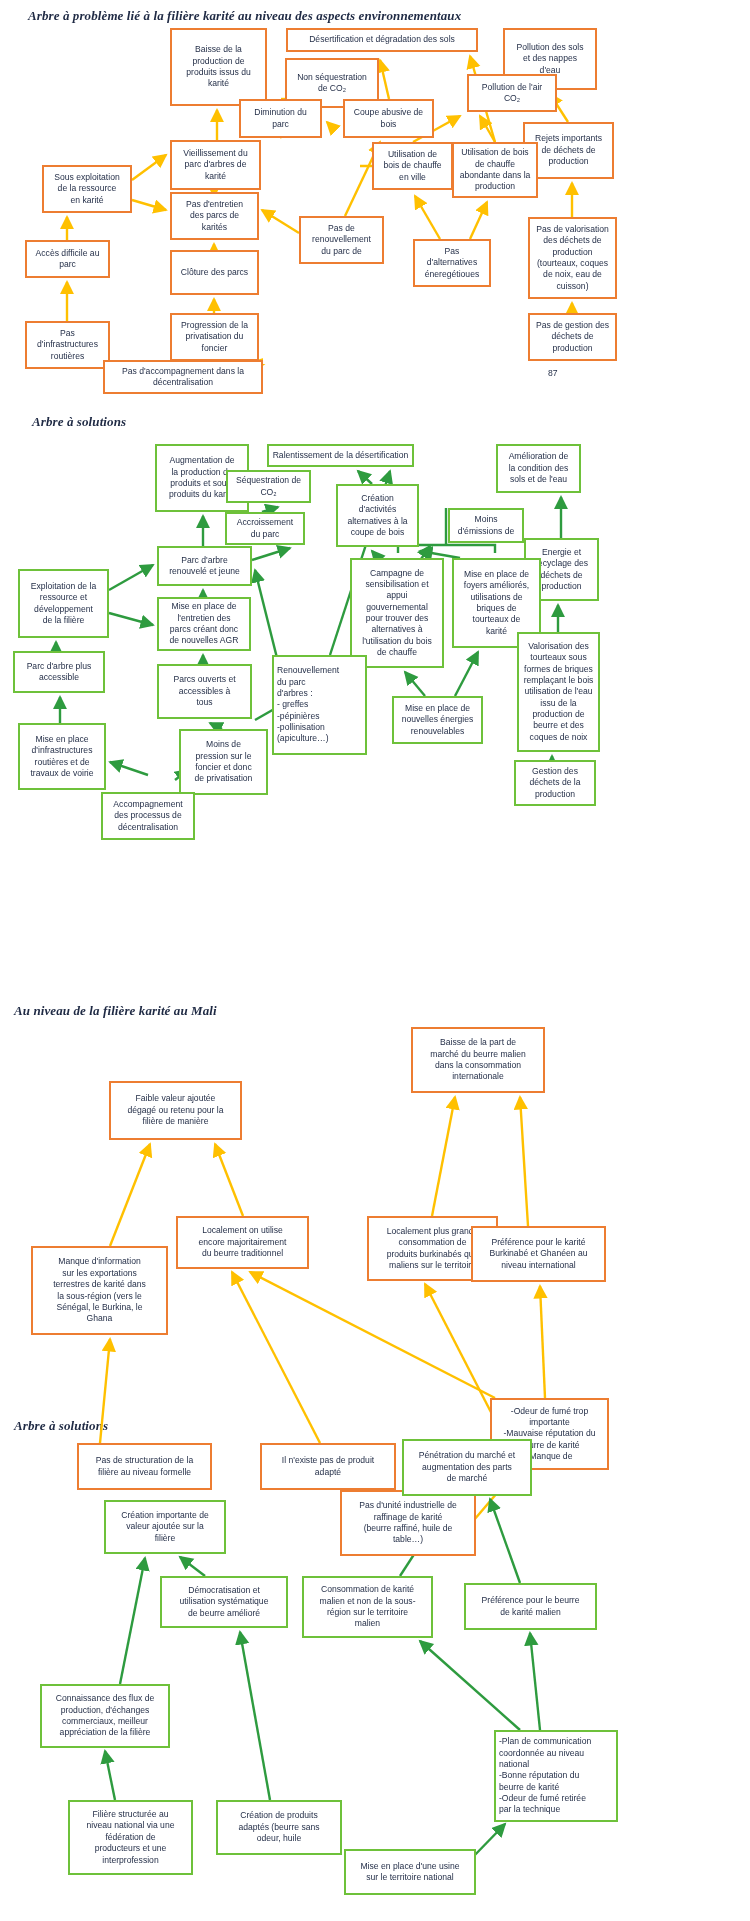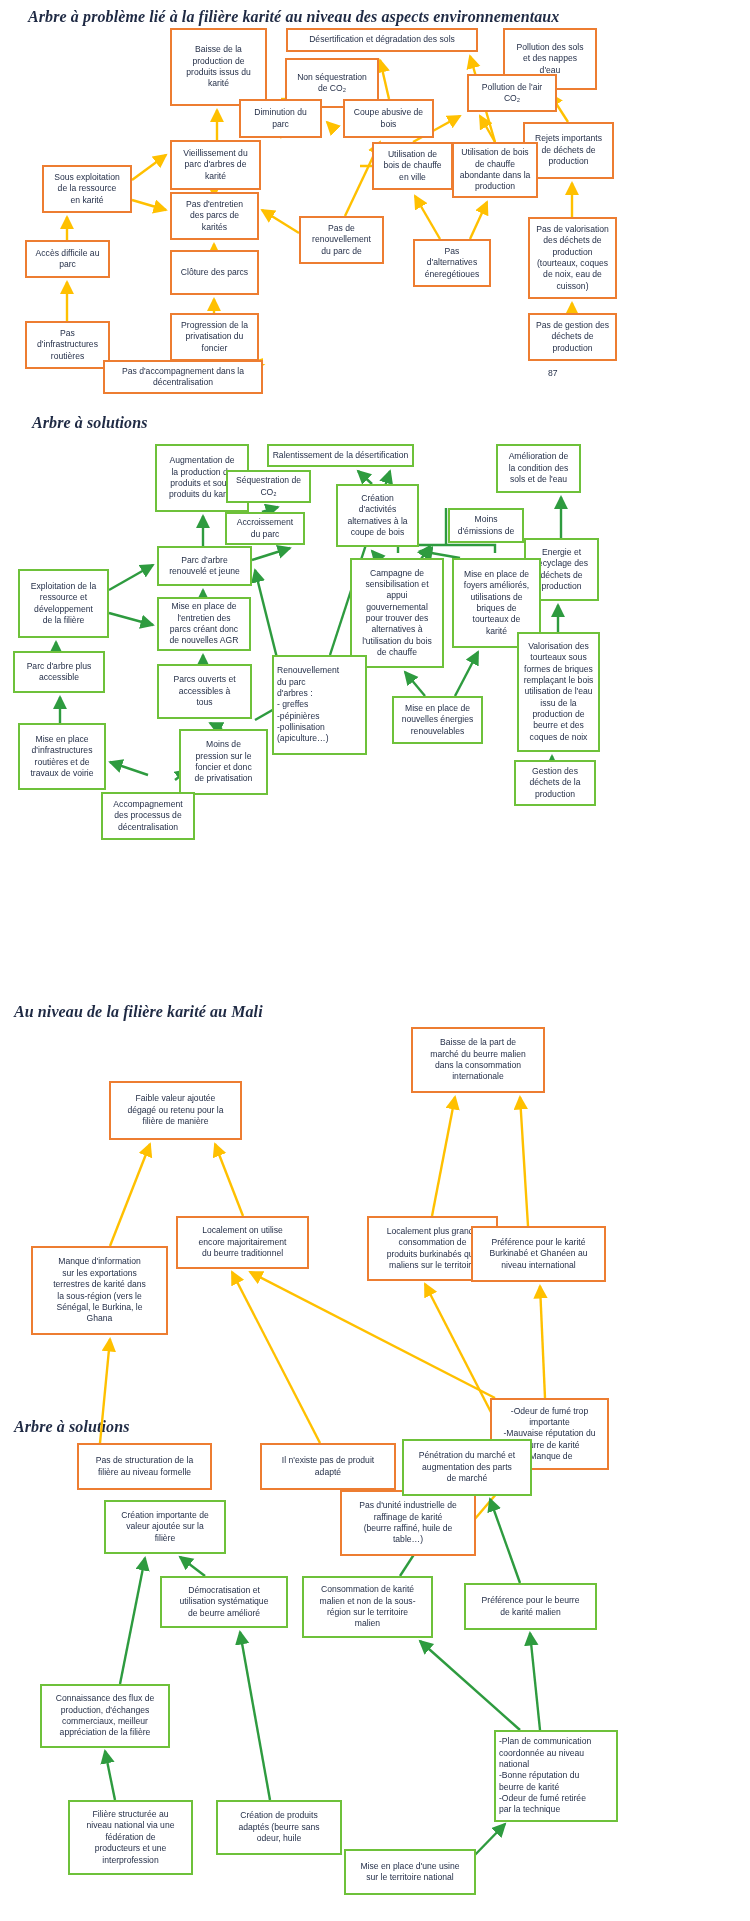--- a/index.html
+++ b/index.html
@@ -17,21 +17,21 @@
     width: 750px;
     height: 1921px;
     overflow: hidden;
     background: #ffffff;
   }
   .section-title {
     position: absolute;
     font-family: "Liberation Serif", serif;
     font-style: italic;
     font-weight: bold;
-    font-size: 16px;
+    font-size: 13px;
     color: #1f2a44;
     letter-spacing: 0.1px;
     white-space: nowrap;
   }
   .node {
     position: absolute;
     box-sizing: border-box;
     display: flex;
     align-items: center;
     justify-content: center;

